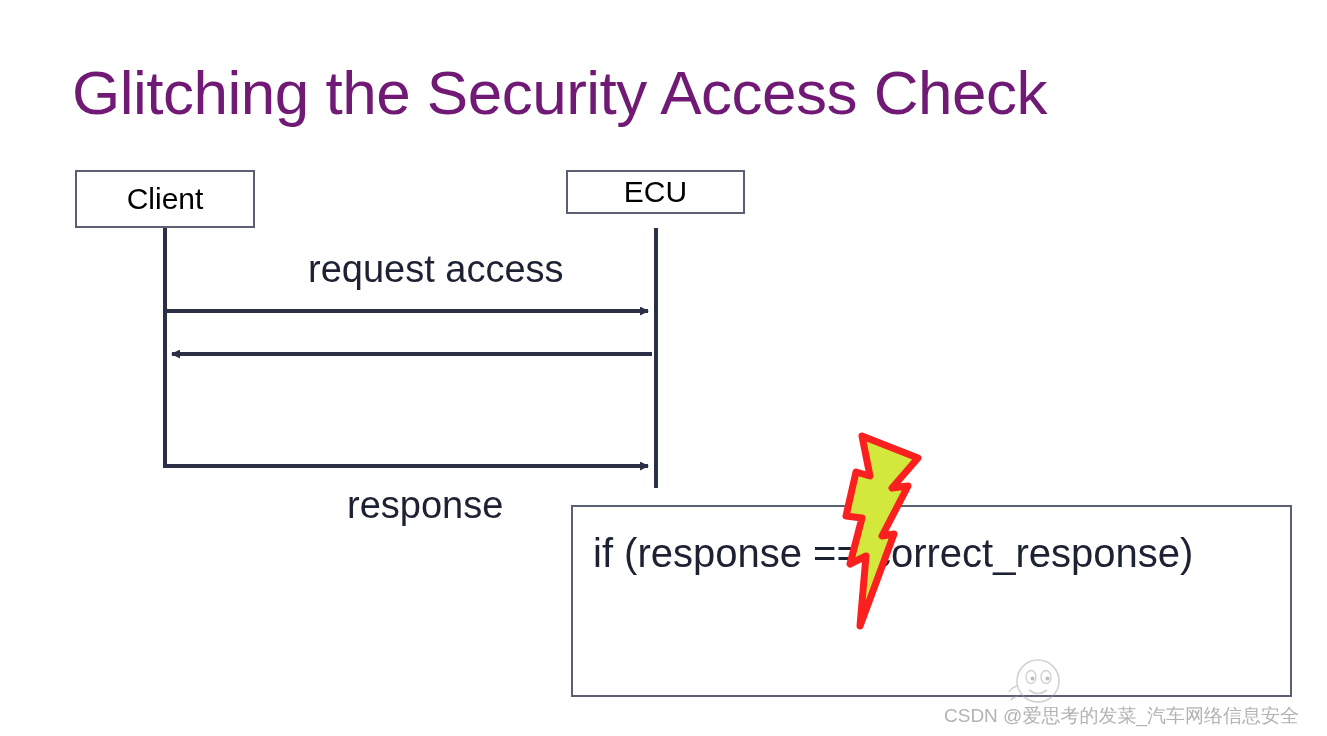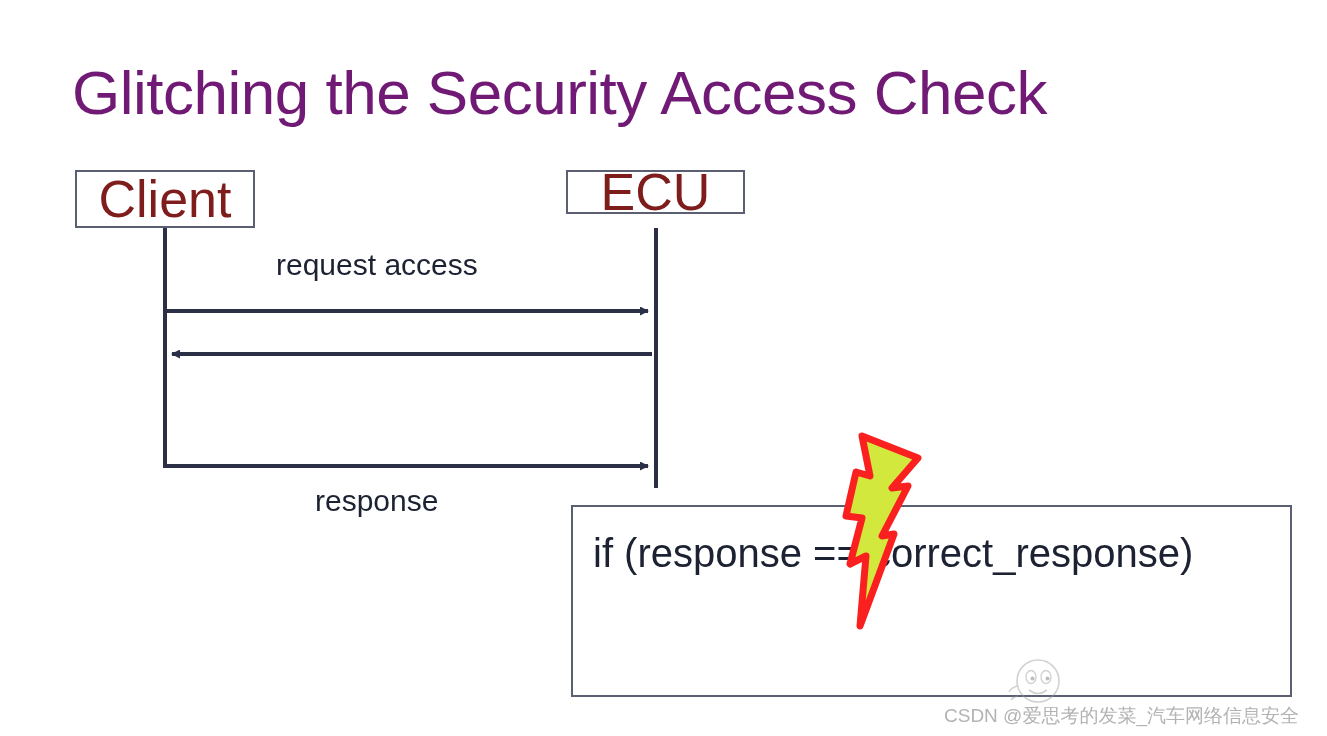--- a/index.html
+++ b/index.html
@@ -29,41 +29,42 @@
     font-weight: 400;
   }
   .actor-box {
     position: absolute;
     box-sizing: border-box;
     border: 2px solid #5a6072;
     background: #ffffff;
     display: flex;
     align-items: center;
     justify-content: center;
-    color: #7f1d1d;
-    font-size: 52px;
+    color: #000000;
+    font-size: 30px;
     line-height: 1;
   }
   #client-box { left: 75px; top: 170px; width: 180px; height: 58px; }
   #ecu-box   { left: 566px; top: 170px; width: 179px; height: 44px; }
 
   .lifeline {
     position: absolute;
     width: 4px;
     background: #2b3047;
   }
   #client-lifeline { left: 163px; top: 228px; height: 240px; }
   #ecu-lifeline    { left: 654px; top: 228px; height: 260px; }
 
   .msg-label {
     position: absolute;
     color: #1d2233;
-    font-size: 30px;
+    font-size: 38px;
     line-height: 1;
     white-space: nowrap;
+    margin-left: 32px;
   }
   #label-request   { left: 276px; top: 250px; }
   #label-challenge { left: 316px; top: 374px; }
   #label-response  { left: 315px; top: 486px; }
 
   .arrow-svg {
     position: absolute;
     left: 0; top: 0;
     width: 1327px;
     height: 736px;

